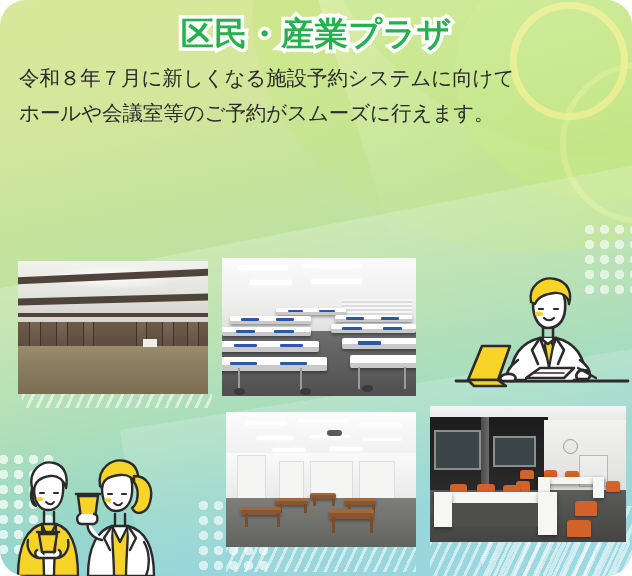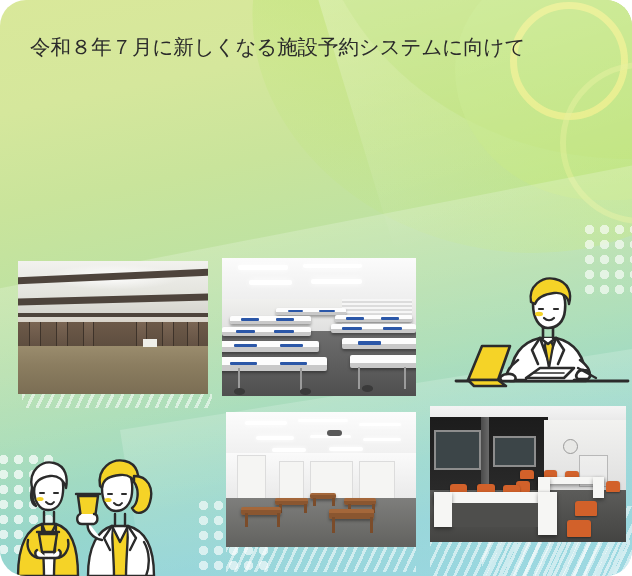--- a/index.html
+++ b/index.html
@@ -119,21 +119,21 @@
 
   
   .body-copy{
     position:relative;z-index:6;
     margin:10px 0 0 14px;
     color:#2b2b2b;
     font-size:20.5px;
     line-height:1.48;
     letter-spacing:-.1px;
   }
-  .body-copy p{margin:16px;}
+  .body-copy p{margin:5px;}
 
   
   .photo{position:absolute;z-index:5;overflow:hidden;background:#bbb;}
   .ph1{left:18px;top:261px;width:190px;height:133px;}
   .ph2{left:222px;top:258px;width:194px;height:138px;}
   .ph3{left:226px;top:412px;width:190px;height:135px;}
   .ph4{left:430px;top:406px;width:196px;height:136px;}
 
   .scene{position:absolute;inset:0;}
 
@@ -228,24 +228,26 @@
     <div class="dots dots-bl"></div>
     <div class="dots dots-mid"></div>
     <div class="dots dots-rr"></div>
     <div class="hatch hatch-p1"></div>
     <div class="hatch hatch-p3"></div>
     <div class="hatch hatch-p4"></div>
     <div class="hatch hatch-br"></div>
   </div>
 
   <div class="headline">
+    <span class="hl-line hl1">区民・産業プラザ</span>
   </div>
 
   <div class="body-copy">
     <p>令和８年７月に新しくなる施設予約システムに向けて</p>
+    <p>ホールや会議室等のご予約がスムーズに行えます。</p>
   </div>
 
   <div class="photo ph1">
     <div class="scene">
       <div class="p1-ceil"></div>
       <div class="p1-glow"></div>
       <div class="p1-beam p1-b1"></div>
       <div class="p1-beam p1-b2"></div>
       <div class="p1-beam p1-b3"></div>
       <div class="p1-panel"></div>

